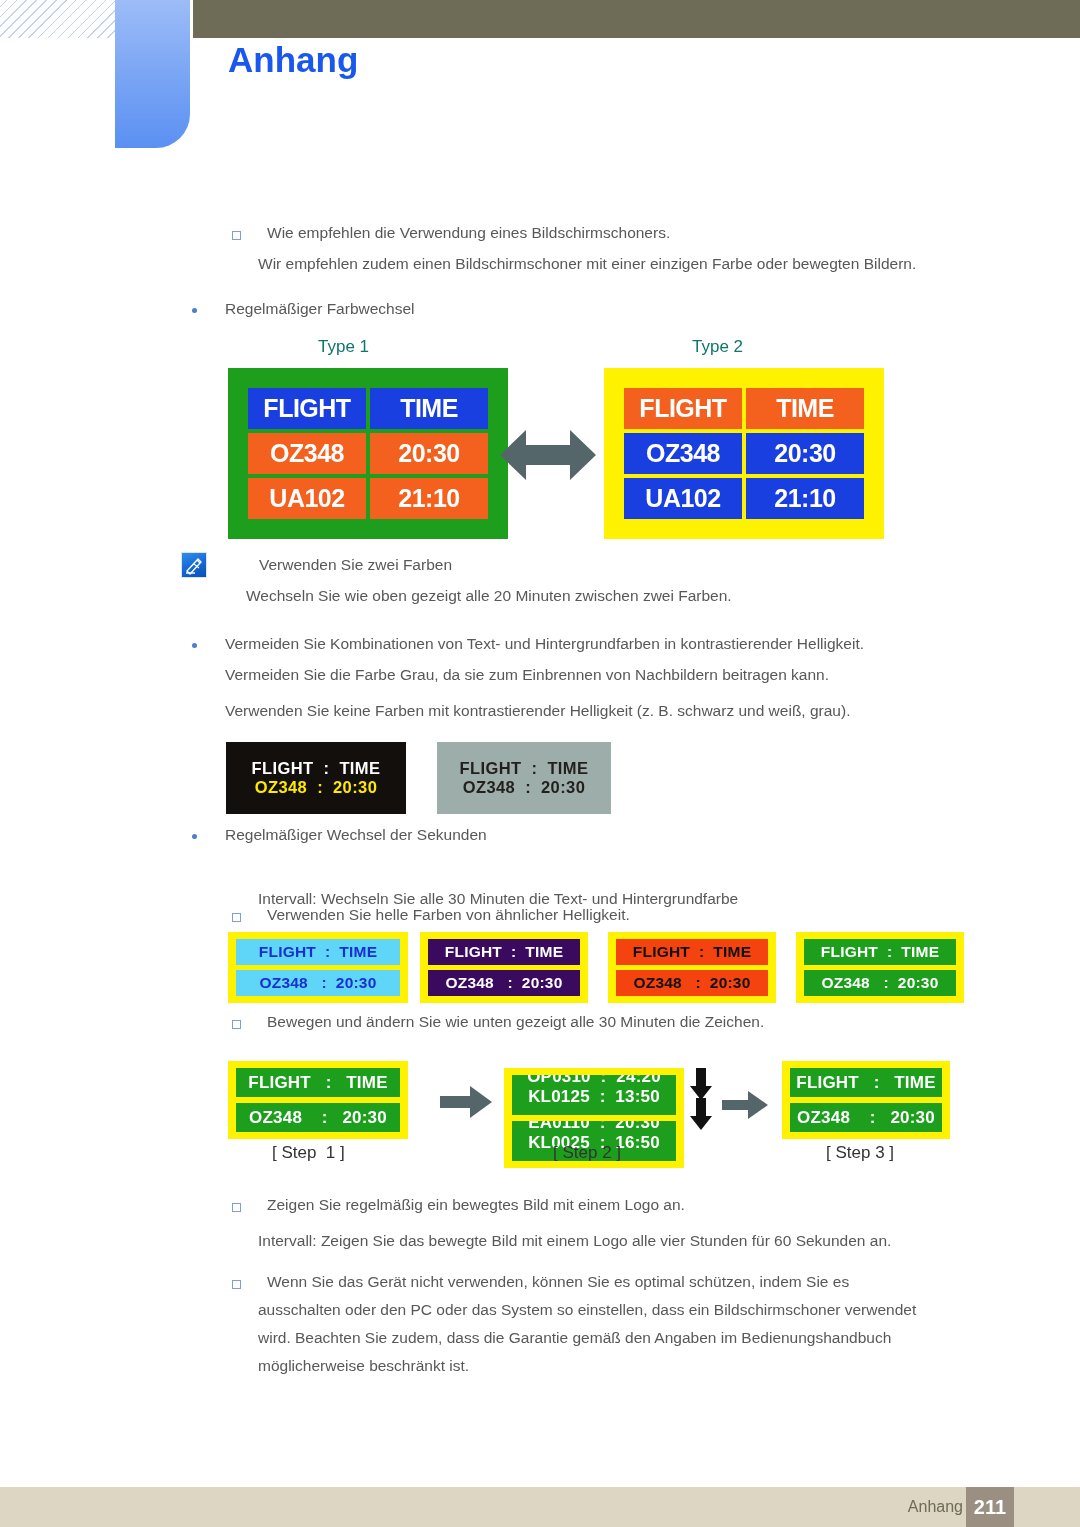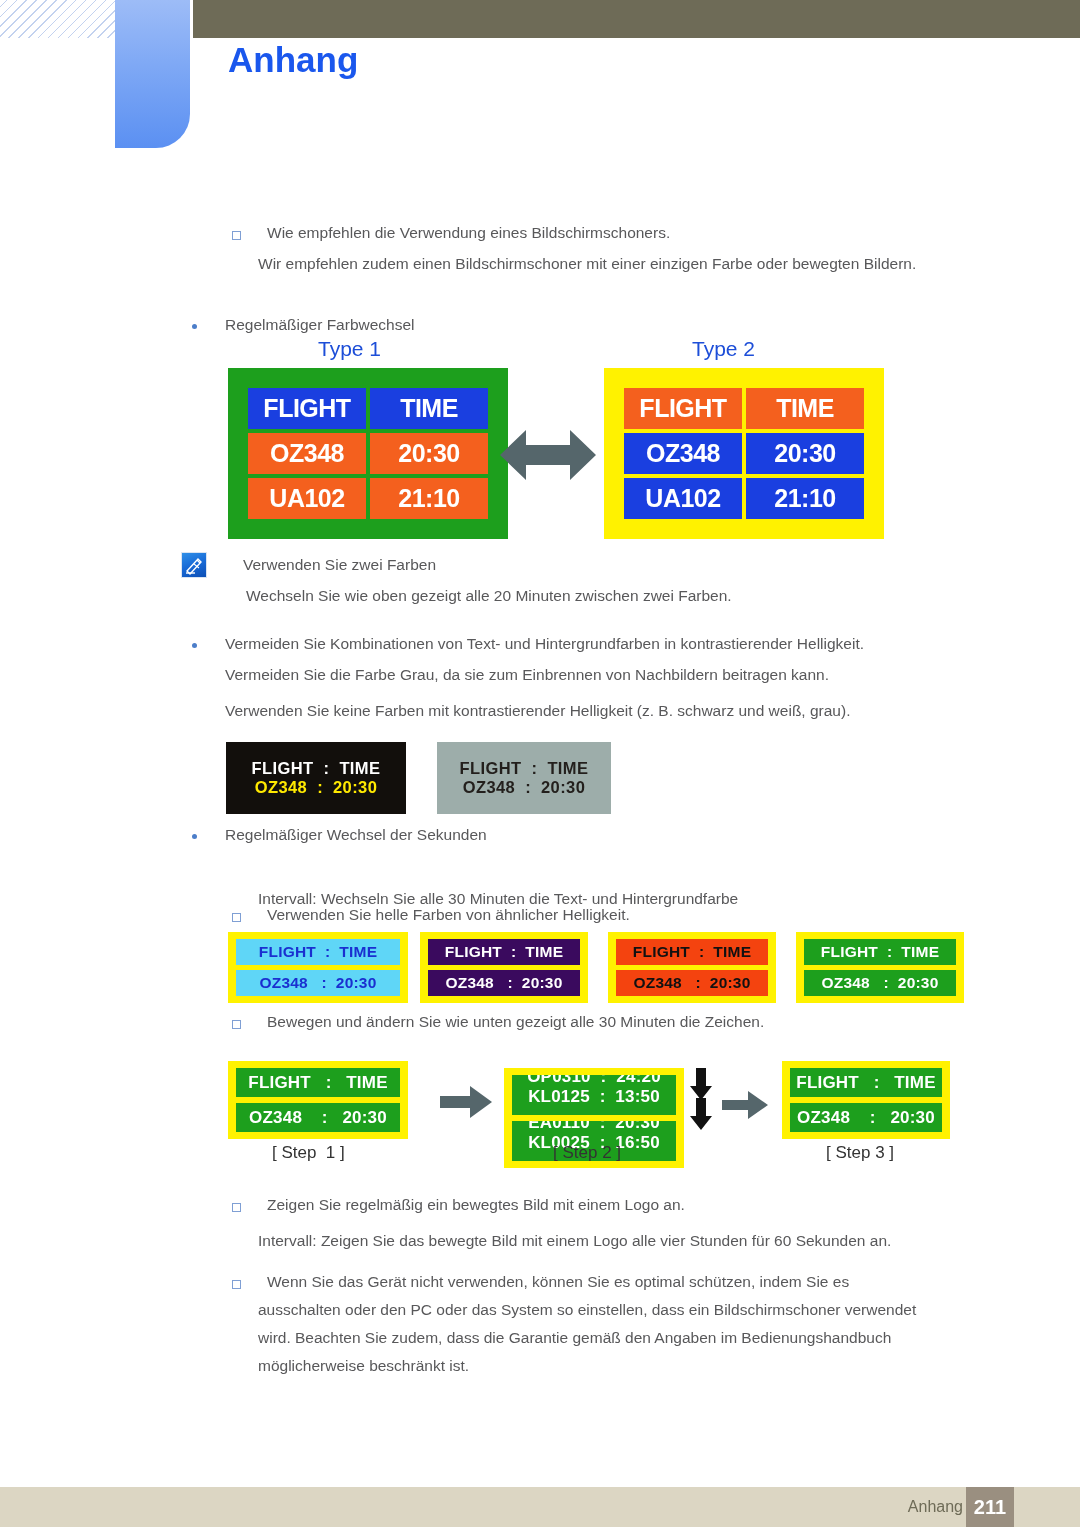--- a/index.html
+++ b/index.html
@@ -52,21 +52,21 @@
   .note-icon{
     width:26px; height:26px;
     background:linear-gradient(160deg,#2f8fe8 0%, #1769d6 50%, #0d4fb5 100%);
     position:relative; flex:0 0 auto;
     border:1px solid #d9e4f2;
   }
   .note-icon svg{ position:absolute; left:3px; top:3px; }
 
   
   .board-lbl{
-    position:absolute; font-size:21px; color:#1d4ed8;
+    position:absolute; font-size:17px; color:#0f766e;
   }
   .type-board{
     position:absolute; padding:20px;
     display:grid; grid-template-columns:118px 118px;
     grid-gap:4px;
   }
   .type-board .cell{
     height:41px; display:flex; align-items:center; justify-content:center;
     font-size:25px; font-weight:bold; color:#ffffff;
     font-family:"Liberation Sans", sans-serif;
@@ -151,21 +151,21 @@
 
 <div class="row" style="left:232px; top:222px;">
   <span class="bullet-sq"></span>
   <span class="txt txt-l1">Wie empfehlen die Verwendung eines Bildschirmschoners.</span>
 </div>
 
 <div class="row" style="left:258px; top:253px;">
   <span class="txt">Wir empfehlen zudem einen Bildschirmschoner mit einer einzigen Farbe oder bewegten Bildern.</span>
 </div>
 
-<div class="row" style="left:192px; top:298px;margin-top:16px;">
+<div class="row" style="left:192px; top:298px;">
   <span class="bullet-dot"></span>
   <span class="txt" style="margin-left:28px;">Regelmäßiger Farbwechsel</span>
 </div>
 
 <div class="board-lbl" style="left:318px; top:337px;">Type  1</div>
 <div class="board-lbl" style="left:692px; top:337px;">Type  2</div>
 
 <div class="type-board" id="type1" style="left: 228px; top: 368px; background: rgb(29, 159, 29);">
   <div class="cell h" style="background: rgb(26, 63, 224);">FLIGHT</div>
   <div class="cell h" style="background: rgb(26, 63, 224);">TIME</div>
@@ -181,21 +181,21 @@
 
 <div class="type-board" id="type2" style="left: 604px; top: 368px; background: rgb(255, 242, 0);">
   <div class="cell h" style="background: rgb(244, 96, 30);">FLIGHT</div>
   <div class="cell h" style="background: rgb(244, 96, 30);">TIME</div>
   <div class="cell d" style="background: rgb(26, 63, 224);">OZ348</div>
   <div class="cell d" style="background: rgb(26, 63, 224);">20:30</div>
   <div class="cell d" style="background: rgb(26, 63, 224);">UA102</div>
   <div class="cell d" style="background: rgb(26, 63, 224);">21:10</div>
 </div>
 
-<div class="row" style="left:181px; top:552px;">
+<div class="row" style="left:181px; top:552px;gap:16px;">
   <span class="note-icon">
     <svg width="20" height="20" viewBox="0 0 20 20">
       <path d="M2,15 L13,3 L16,6 L5,18 Z" fill="none" stroke="#ffffff" stroke-width="1.4"></path>
       <path d="M12,4 L15,7" stroke="#ffffff" stroke-width="1.2"></path>
       <path d="M1,17 L10,17" stroke="#ffffff" stroke-width="1.4"></path>
       <path d="M9,8 L14,12" stroke="#ffffff" stroke-width="1.1"></path>
     </svg>
   </span>
   <span class="txt" style="margin-left:36px; margin-top:2px;">Verwenden Sie zwei Farben</span>
 </div>

